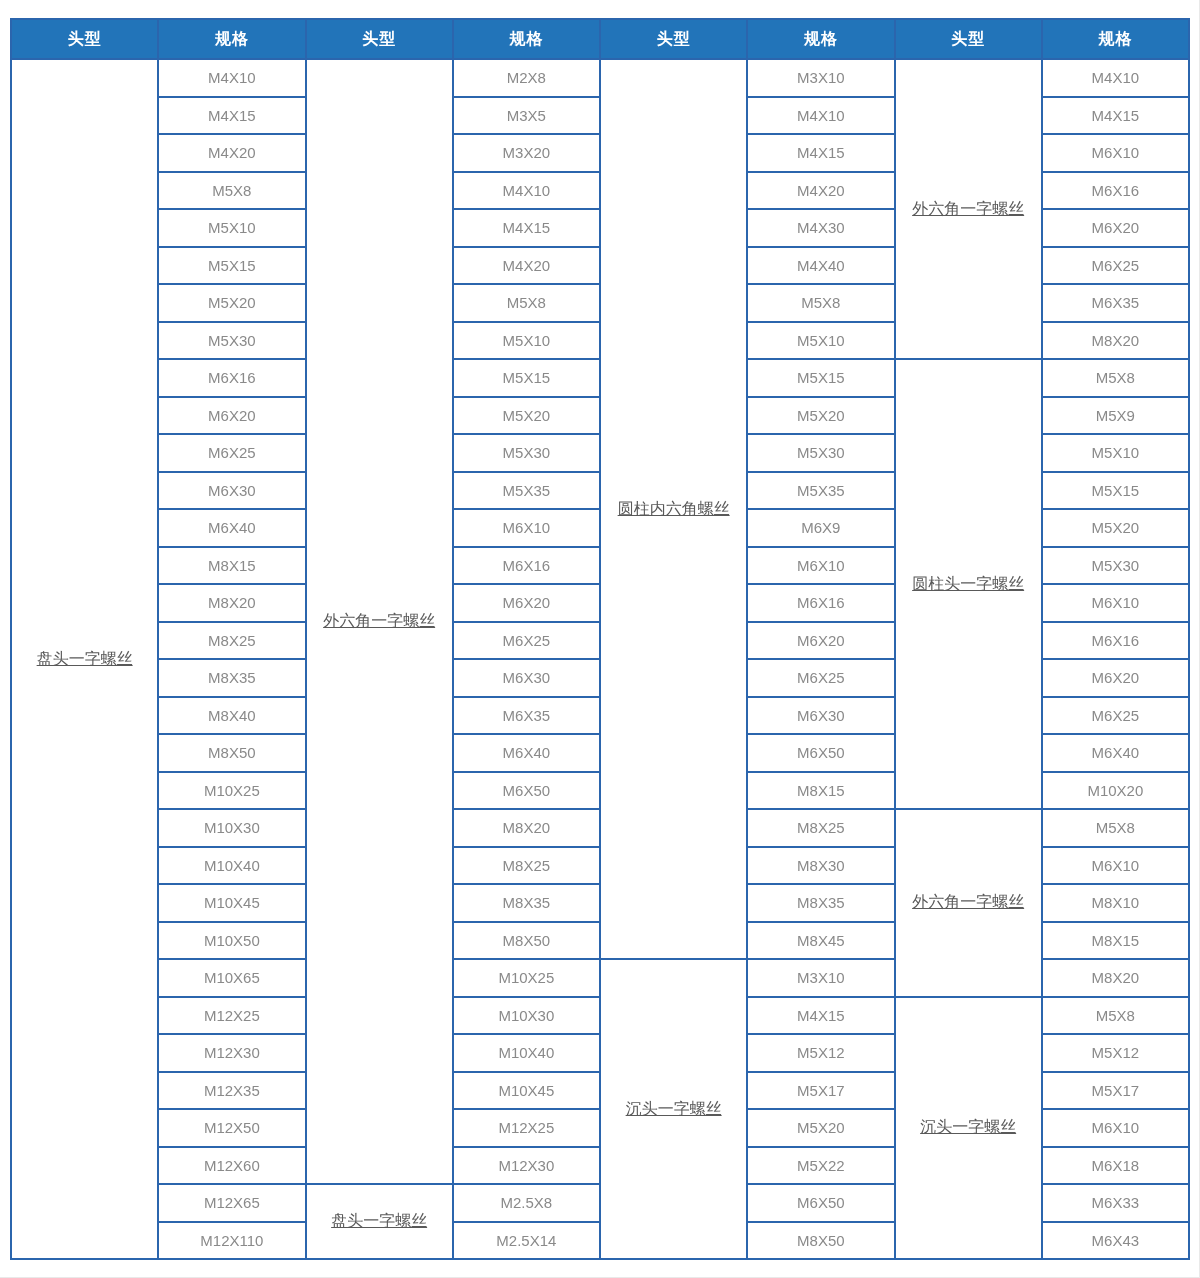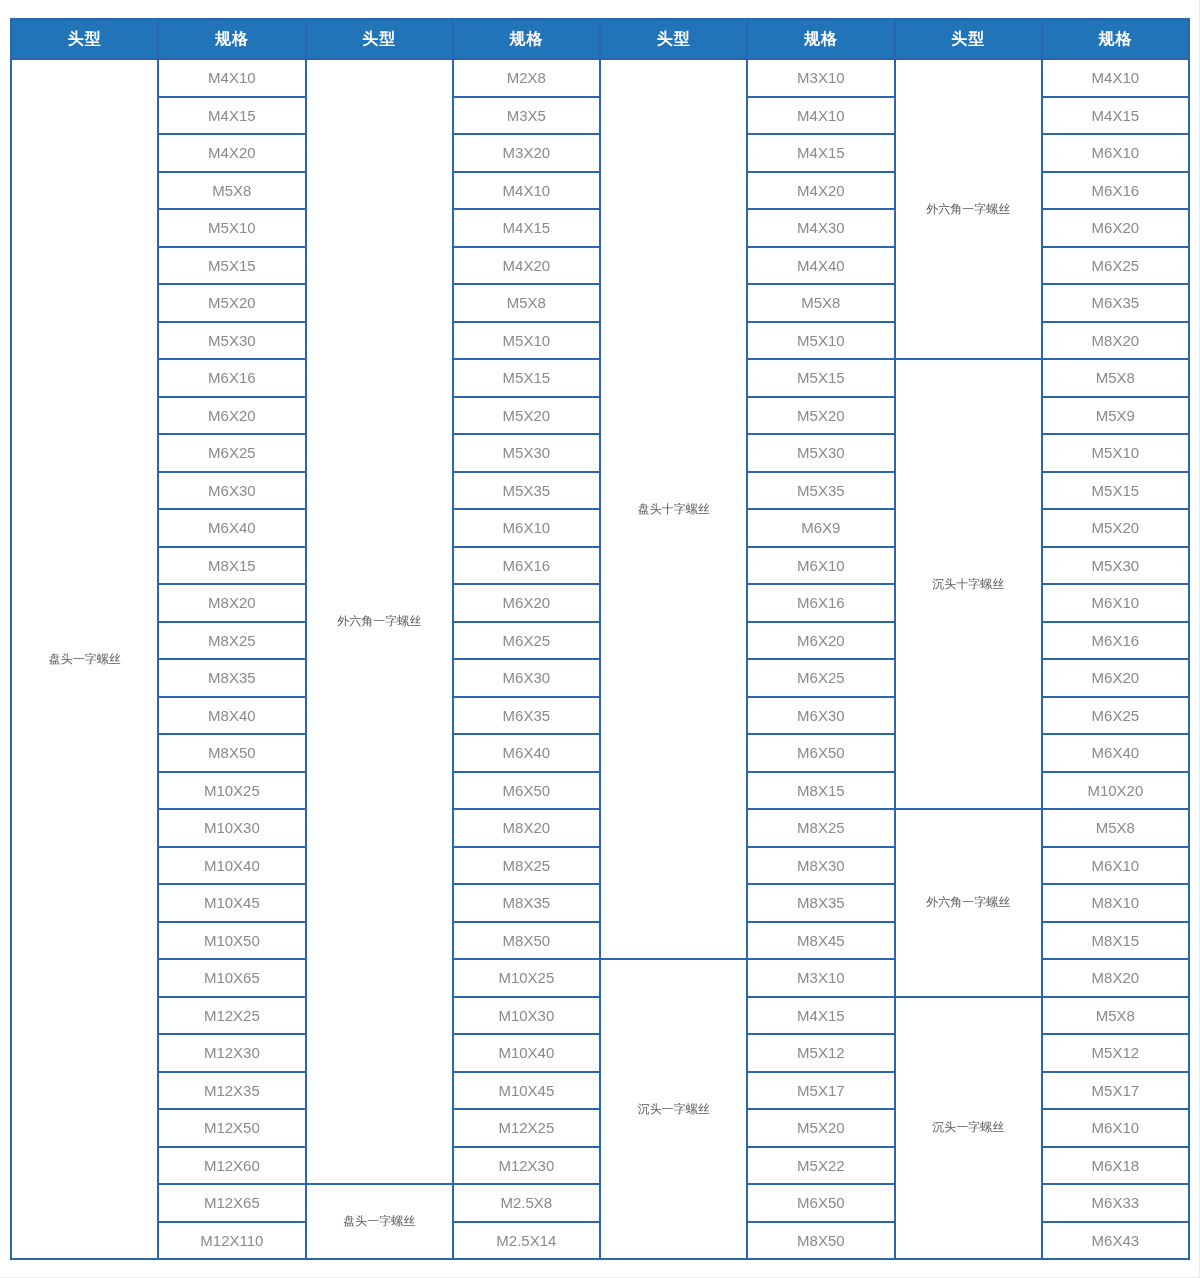--- a/index.html
+++ b/index.html
@@ -42,21 +42,22 @@
   }
   td.spec-cell {
     background: var(--cell-bg, #ffffff);
     color: var(--spec-text, #8a8a8a);
     font-size: 15px;
     height: 37.5px;
   }
   td.head-cell {
     background: var(--cell-bg, #ffffff);
     color: var(--head-text, #595959);
-    font-size: 12px;
+    font-size: 16px;
+    text-decoration: underline;
   }
 </style>
 </head>
 <body>
 
 <div class="page">
   <table class="spec-table">
     <thead>
       <tr>
         <th>头型</th>
@@ -68,21 +69,21 @@
         <th>头型</th>
         <th>规格</th>
       </tr>
     </thead>
     <tbody>
         <tr>
           <td class="head-cell" rowspan="32">盘头一字螺丝</td>
           <td class="spec-cell">M4X10</td>
           <td class="head-cell" rowspan="30">外六角一字螺丝</td>
           <td class="spec-cell">M2X8</td>
-          <td class="head-cell" rowspan="24">盘头十字螺丝</td>
+          <td class="head-cell" rowspan="24">圆柱内六角螺丝</td>
           <td class="spec-cell">M3X10</td>
           <td class="head-cell" rowspan="8">外六角一字螺丝</td>
           <td class="spec-cell">M4X10</td>
         </tr>
         <tr>
           <td class="spec-cell">M4X15</td>
           <td class="spec-cell">M3X5</td>
           <td class="spec-cell">M4X10</td>
           <td class="spec-cell">M4X15</td>
         </tr>
@@ -119,21 +120,21 @@
         <tr>
           <td class="spec-cell">M5X30</td>
           <td class="spec-cell">M5X10</td>
           <td class="spec-cell">M5X10</td>
           <td class="spec-cell">M8X20</td>
         </tr>
         <tr>
           <td class="spec-cell">M6X16</td>
           <td class="spec-cell">M5X15</td>
           <td class="spec-cell">M5X15</td>
-          <td class="head-cell" rowspan="12">沉头十字螺丝</td>
+          <td class="head-cell" rowspan="12">圆柱头一字螺丝</td>
           <td class="spec-cell">M5X8</td>
         </tr>
         <tr>
           <td class="spec-cell">M6X20</td>
           <td class="spec-cell">M5X20</td>
           <td class="spec-cell">M5X20</td>
           <td class="spec-cell">M5X9</td>
         </tr>
         <tr>
           <td class="spec-cell">M6X25</td>

